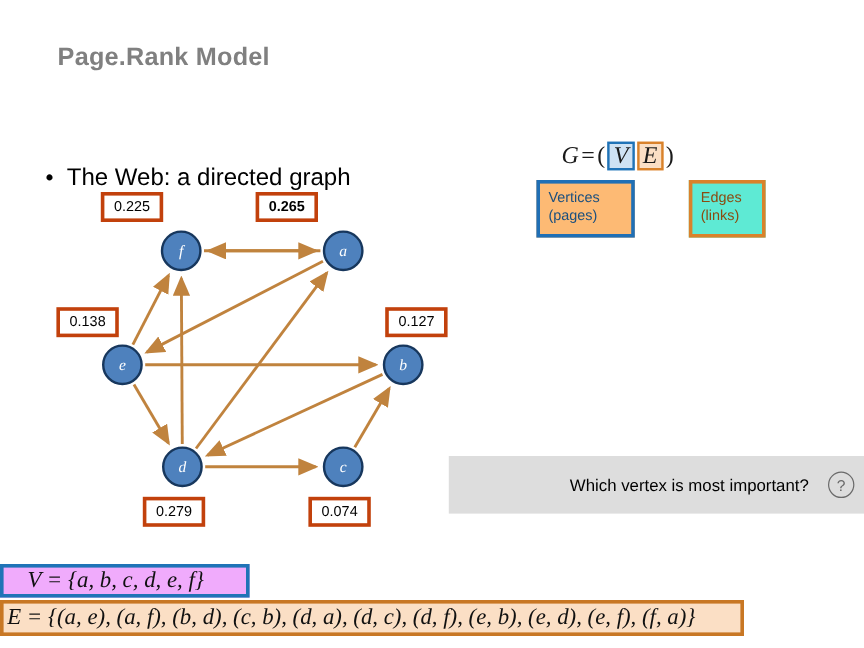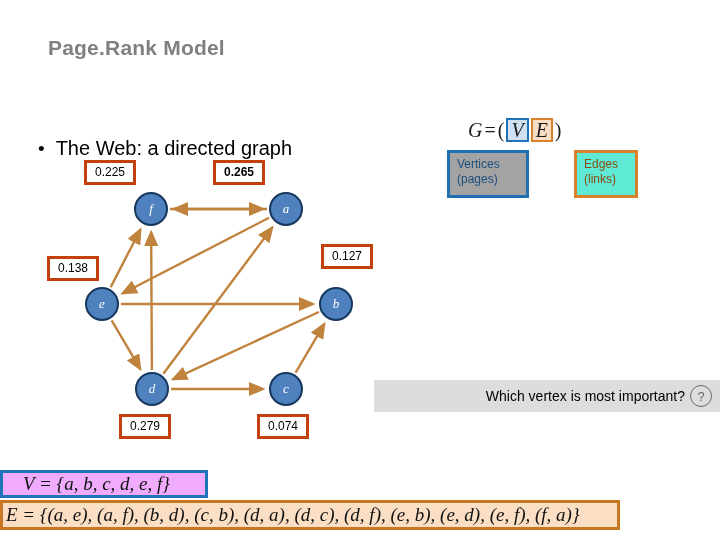--- a/index.html
+++ b/index.html
@@ -132,47 +132,47 @@
     font-size: 12px;
     line-height: 15px;
     padding: 4px 7px 4px 7px;
     text-align: left;
   }
   #callout-vertices {
     left: 447px;
     top: 150px;
     width: 82px;
     height: 48px;
-    background: #a3a3a3;
+    background: #fdba74;
     border: 3px solid #1f6fb5;
     color: #1b4f7e;
   }
   #callout-edges {
     left: 574px;
     top: 150px;
     width: 64px;
     height: 48px;
     background: #5eead4;
     border: 3px solid #d9822b;
     color: #8a4b10;
   }
   .callout .sub { }
 
   
   #question-bar {
     position: absolute;
     left: 374px;
     top: 380px;
     width: 346px;
-    height: 32px;
+    height: 48px;
     background: #dddddd;
     display: flex;
     align-items: center;
     justify-content: flex-end;
-    gap: 5px;
+    gap: 16px;
     padding-right: 8px;
     box-sizing: border-box;
   }
   #question-text {
     font-size: 14px;
     color: #000000;
     white-space: nowrap;
   }
   #question-help-icon {
     width: 20px;
@@ -263,21 +263,21 @@
   </div>
 
   <div id="node-layer">
       <div class="gnode" style="left: 134px; top: 192px; background: rgb(78, 129, 189); border-color: rgb(23, 55, 93);">f</div>
       <div class="valbox" style="left: 84px; top: 160px;">0.225</div>
       <div class="gnode" style="left: 269px; top: 192px; background: rgb(78, 129, 189); border-color: rgb(23, 55, 93);">a</div>
       <div class="valbox best" style="left: 213px; top: 160px;">0.265</div>
       <div class="gnode" style="left: 85px; top: 287px; background: rgb(78, 129, 189); border-color: rgb(23, 55, 93);">e</div>
       <div class="valbox" style="left: 47px; top: 256px;">0.138</div>
       <div class="gnode" style="left: 319px; top: 287px; background: rgb(78, 129, 189); border-color: rgb(23, 55, 93);">b</div>
-      <div class="valbox" style="left: 321px; top: 244px;">0.127</div>
+      <div class="valbox" style="left: 321px; top: 256px;">0.127</div>
       <div class="gnode" style="left: 135px; top: 372px; background: rgb(78, 129, 189); border-color: rgb(23, 55, 93);">d</div>
       <div class="valbox" style="left: 119px; top: 414px;">0.279</div>
       <div class="gnode" style="left: 269px; top: 372px; background: rgb(78, 129, 189); border-color: rgb(23, 55, 93);">c</div>
       <div class="valbox" style="left: 257px; top: 414px;">0.074</div>
     </div>
 
   <div id="formula-g">
     <span>G</span>
     <span class="plain">=</span>
     <span class="plain">(</span>

